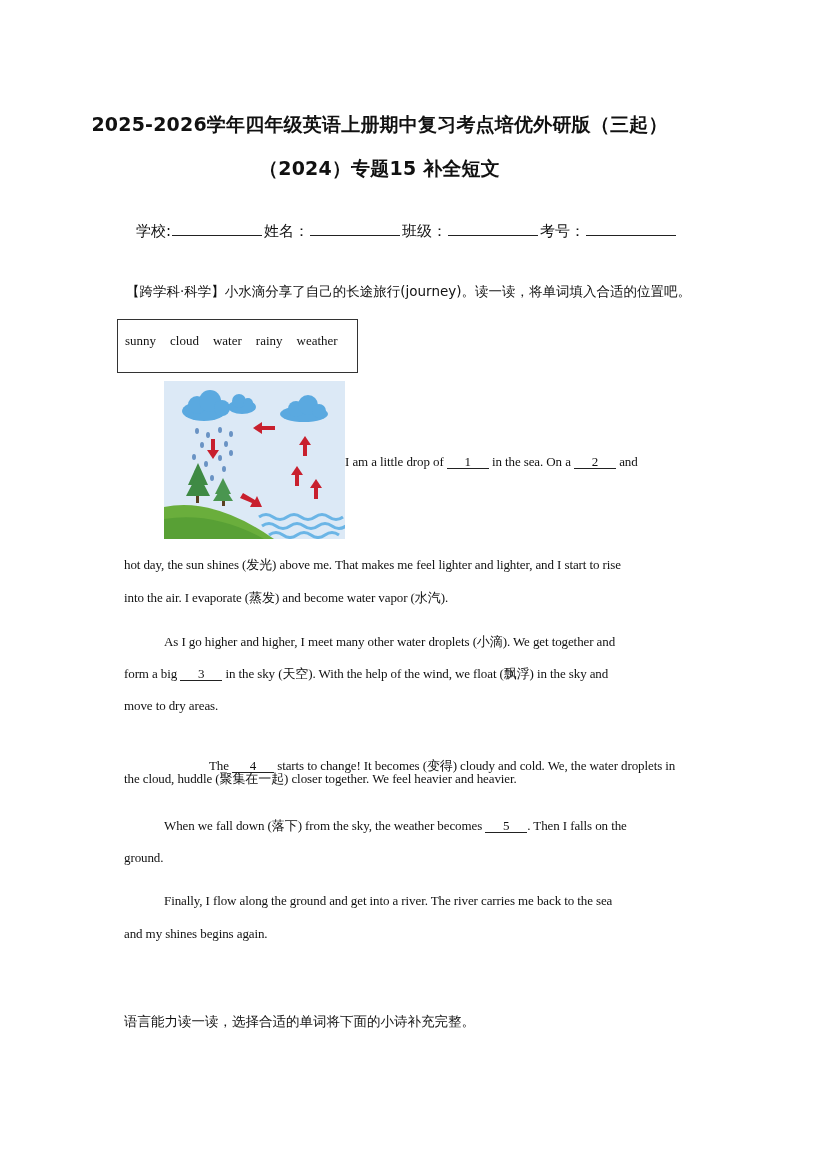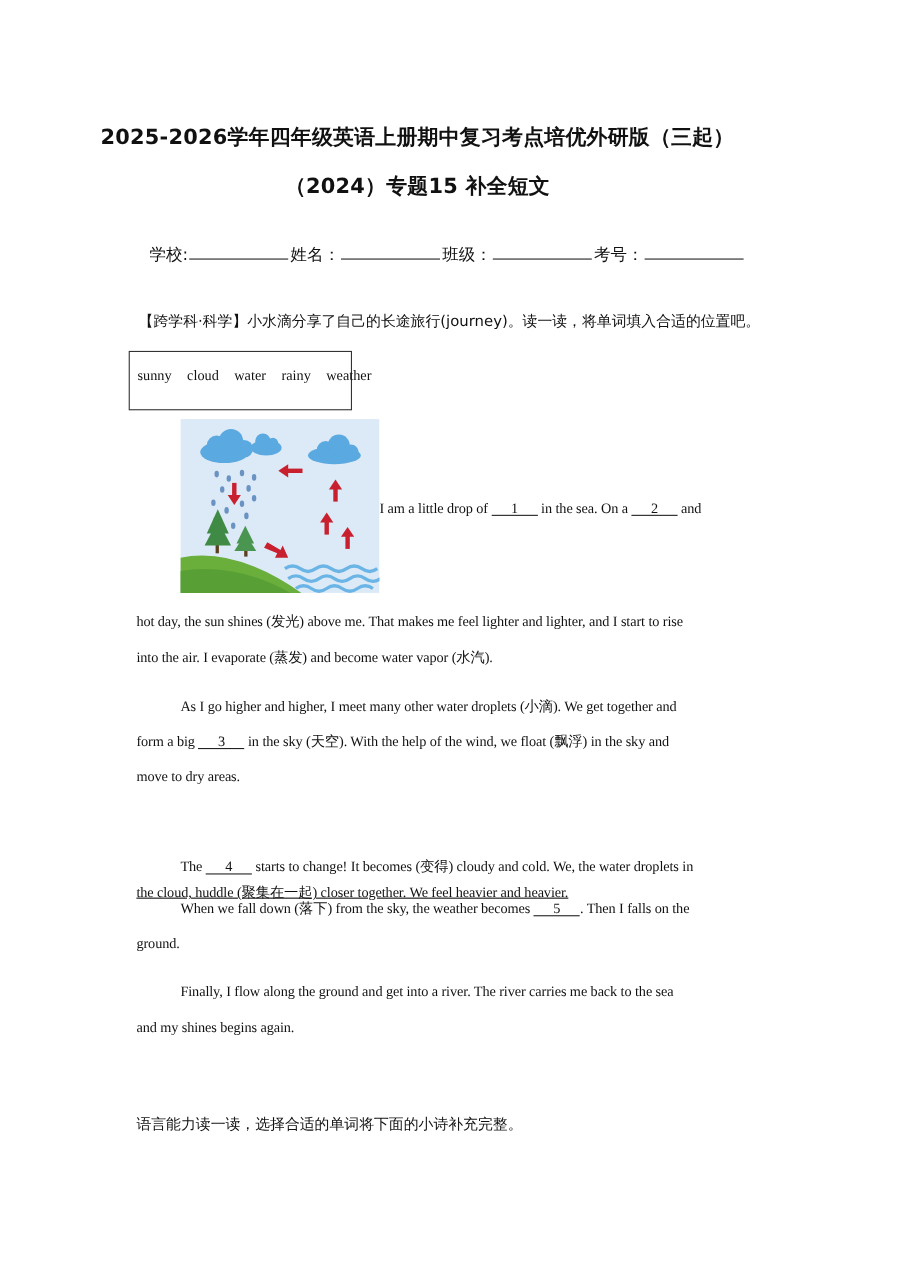--- a/index.html
+++ b/index.html
@@ -4,21 +4,21 @@
 <style>
   html, body { margin: 0; padding: 0; background: #ffffff; }
   body { width: 827px; height: 1169px; position: relative; overflow: hidden;
          font-family: "Liberation Serif", "DejaVu Serif", serif; color: #111; }
   .abs { position: absolute; white-space: nowrap; }
   .title { font-family: "DejaVu Sans", "Liberation Sans", sans-serif; font-weight: bold;
            font-size: 19px; left: 0; width: 759px; text-align: center; letter-spacing: 0.2px; }
   .info { font-family: "DejaVu Sans", "Liberation Sans", sans-serif; font-size: 15px; top: 221px; left: 136px; text-align: right; }
   .info .blank { display: inline-block; width: 90px; border-bottom: 1px solid #222; height: 14px; vertical-align: baseline; margin: 0 2px 0 1px; }
   .intro { font-family: "DejaVu Sans", "Liberation Sans", sans-serif; font-size: 13.5px; left: 126px; top: 283px; }
-  .wordbox { left: 117px; top: 319px; width: 203px; height: 54px; border: 1.5px solid #333; box-sizing: border-box; }
+  .wordbox { left: 117px; top: 319px; width: 241px; height: 54px; border: 1.5px solid #333; box-sizing: border-box; }
   .wordbox .words { position: absolute; left: 7px; top: 13px; font-size: 13px; word-spacing: 0; }
   .wordbox .words span { margin-right: 14px; }
   .p { font-size: 13px; left: 124px; letter-spacing: -0.1px; }
   .ind { left: 164px; }
   .blank-num { display: inline-block; text-align: center; border-bottom: 1px solid #222; line-height: 13px; }
   .img { left: 164px; top: 381px; width: 181px; height: 158px; }
   .sec { font-family: "DejaVu Sans", "Liberation Sans", sans-serif; font-size: 13.5px; left: 124px; top: 1013px; }
 </style>
 </head>
 <body>
@@ -104,22 +104,22 @@
 
 <div class="abs p" style="left:345px; top:454px;"><span>I am a little  drop of </span><span class="blank-num" style="width:42px;">1</span><span> in the sea. On a </span><span class="blank-num" style="width:42px;">2</span><span> and</span></div>
 
 <div class="abs p" style="top:556px;">hot day, the sun shines (发光) above me. That makes me feel lighter  and lighter,  and I start to rise</div>
 <div class="abs p" style="top:589px;">into the air. I evaporate (蒸发) and become water vapor (水汽).</div>
 
 <div class="abs p ind" style="top:633px;">As I go higher  and higher,  I meet many other water droplets  (小滴). We get together and</div>
 <div class="abs p" style="top:665px;"><span>form a big </span><span class="blank-num" style="width:42px;">3</span><span> in the sky (天空). With the help of the wind,  we float (飘浮) in the sky and</span></div>
 <div class="abs p" style="top:698px;text-align:center;">move to dry areas.</div>
 
-<div class="abs p ind" style="top:779px;"><span>The </span><span class="blank-num" style="width:42px;">4</span><span> starts to change! It becomes (变得) cloudy  and cold. We, the water droplets in</span></div>
-<div class="abs p" style="top:802px;text-decoration:underline;">the cloud,  huddle (聚集在一起) closer together. We feel heavier and heavier.</div>
+<div class="abs p ind" style="top:757px;margin-left:45px;"><span>The </span><span class="blank-num" style="width:42px;">4</span><span> starts to change! It becomes (变得) cloudy  and cold. We, the water droplets in</span></div>
+<div class="abs p" style="top:770px;">the cloud,  huddle (聚集在一起) closer together. We feel heavier and heavier.</div>
 
 <div class="abs p ind" style="top:817px;font-family:Liberation Serif, serif;"><span>When we fall  down (落下) from the sky, the weather becomes </span><span class="blank-num" style="width:42px;">5</span><span>. Then I falls  on the</span></div>
 <div class="abs p" style="top:850px;">ground.</div>
 
 <div class="abs p ind" style="top:893px;">Finally,  I flow along  the ground  and get into  a river.  The river carries me back to the sea</div>
 <div class="abs p" style="top:926px;">and my shines begins  again.</div>
 
 <div class="abs sec">语言能力读一读，选择合适的单词将下面的小诗补充完整。</div>
 
 </body></html>

